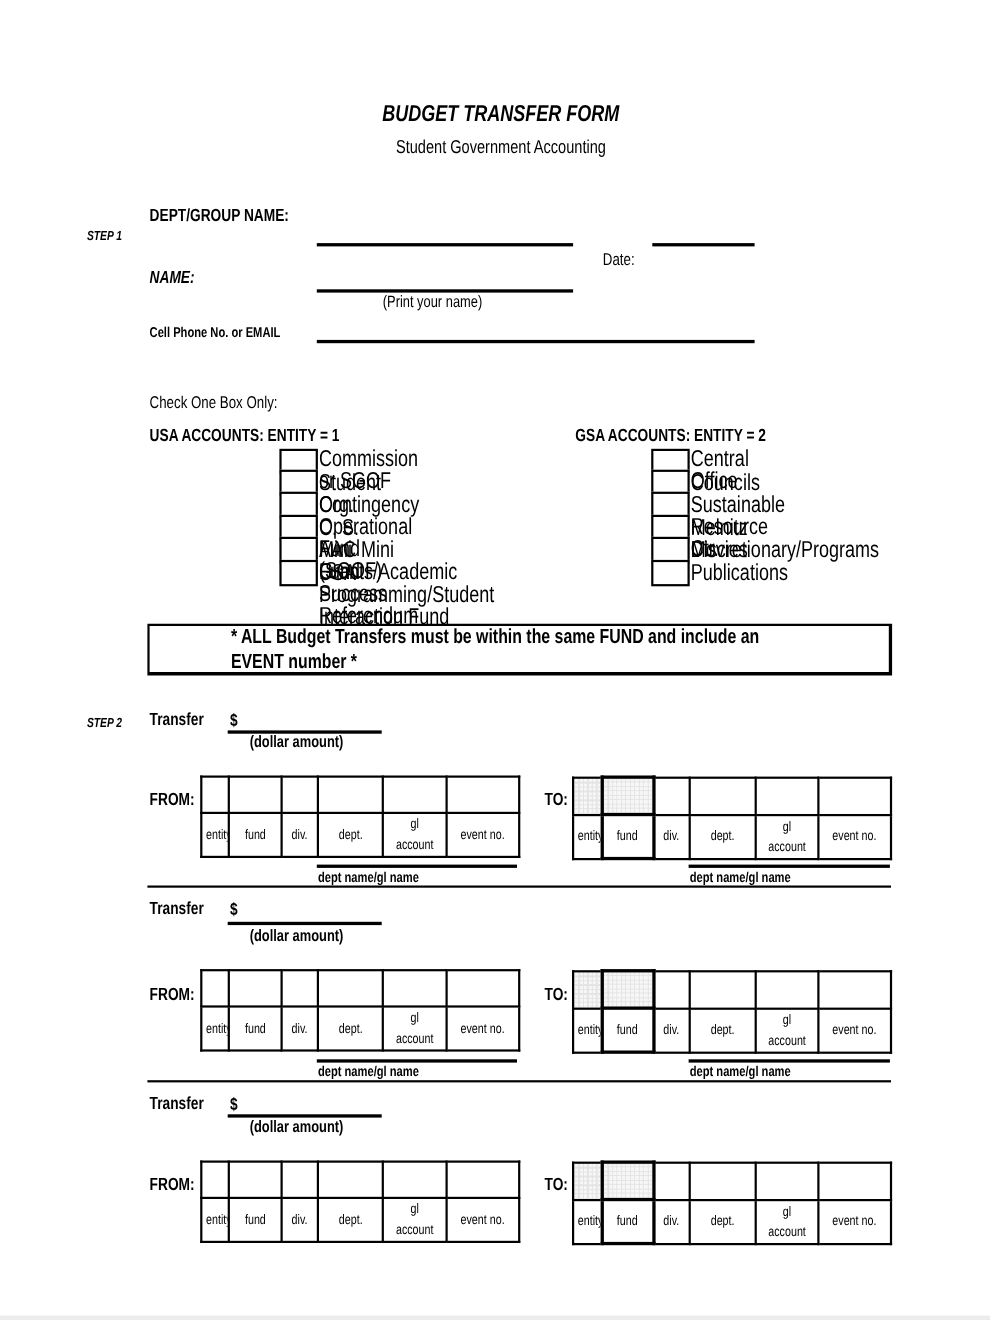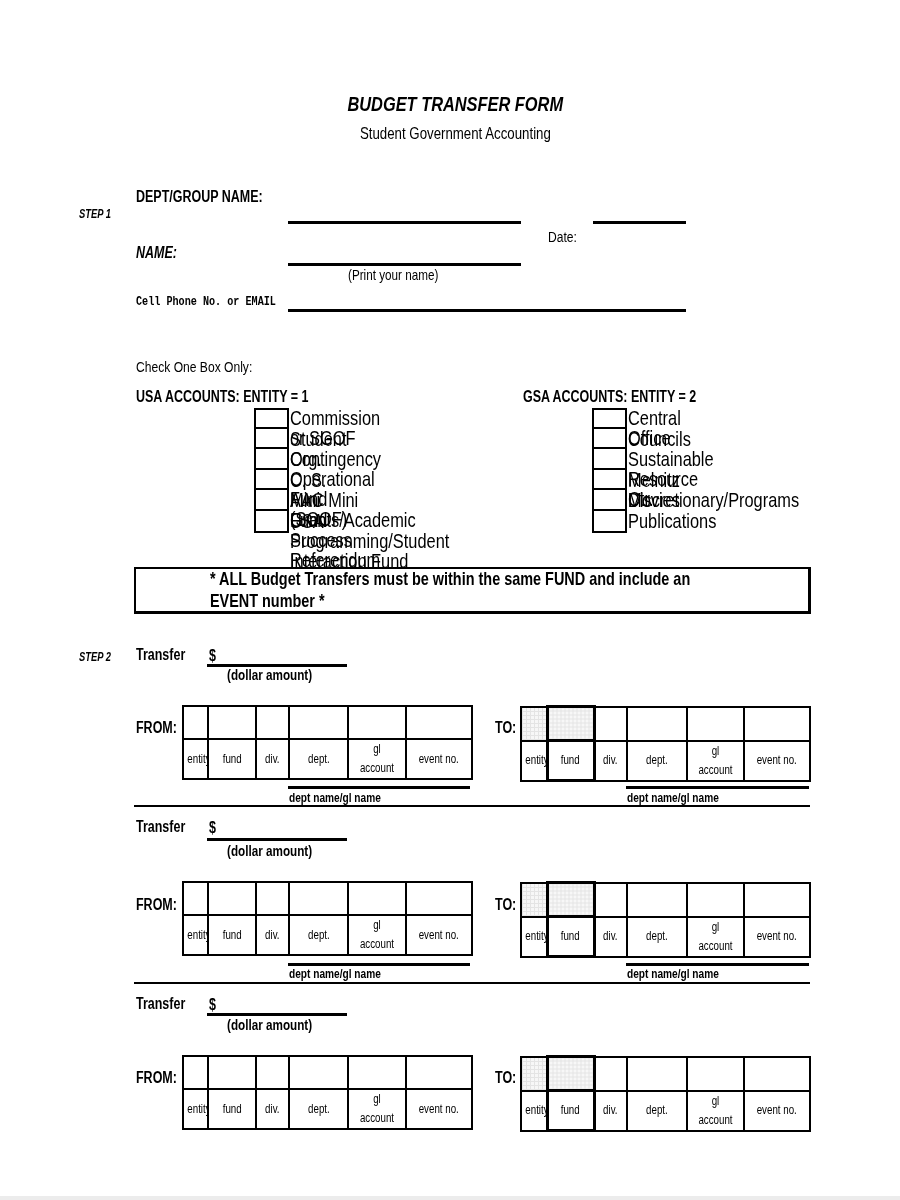--- a/index.html
+++ b/index.html
@@ -67,21 +67,21 @@
 <div class="abs step" style="left:79px;top:207px;"><span class="cond">STEP 1</span></div>
 <div class="abs lbl" style="left:136px;top:188px;"><span class="cond">DEPT/GROUP NAME:</span></div>
 <div class="line" style="left:288px;top:221px;width:233px;height:2.5px;"></div>
 <div class="abs plain" style="left:548px;top:204px;margin-top:24px;"><span class="cond">Date:</span></div>
 <div class="line" style="left:593px;top:221px;width:93px;height:2.5px;"></div>
 
 <div class="abs lbl" style="left:136px;top:244px;font-style:italic;"><span class="cond">NAME:</span></div>
 <div class="line" style="left:288px;top:263px;width:233px;height:2.5px;"></div>
 <div class="abs plain" style="left:348px;top:266px;font-size:15px;"><span class="cond">(Print your name)</span></div>
 
-<div class="abs lbl-sm" style="left:136px;top:294px;font-family:Liberation Mono, monospace;"><span class="cond">Cell Phone No. or  EMAIL</span></div>
+<div class="abs lbl-sm" style="left:136px;top:294px;"><span class="cond">Cell Phone No. or  EMAIL</span></div>
 <div class="line" style="left:288px;top:309px;width:398px;height:2.5px;"></div>
 
 <div class="abs plain" style="left:136px;top:358px;"><span class="cond">Check One Box Only:</span></div>
 <div class="abs lbl" style="left:136px;top:388px;text-align:right;"><span class="cond">USA ACCOUNTS:  ENTITY = 1</span></div>
 <div class="abs lbl" style="left:523px;top:388px;"><span class="cond">GSA ACCOUNTS: ENTITY = 2</span></div>
 
 <div class="cb-col" style="left:254px;top:408px;">
   <div class="cb-row">
       <span class="cb"></span>
       <span class="cb-text"><span class="cond">Commission or SGOF</span></span>

